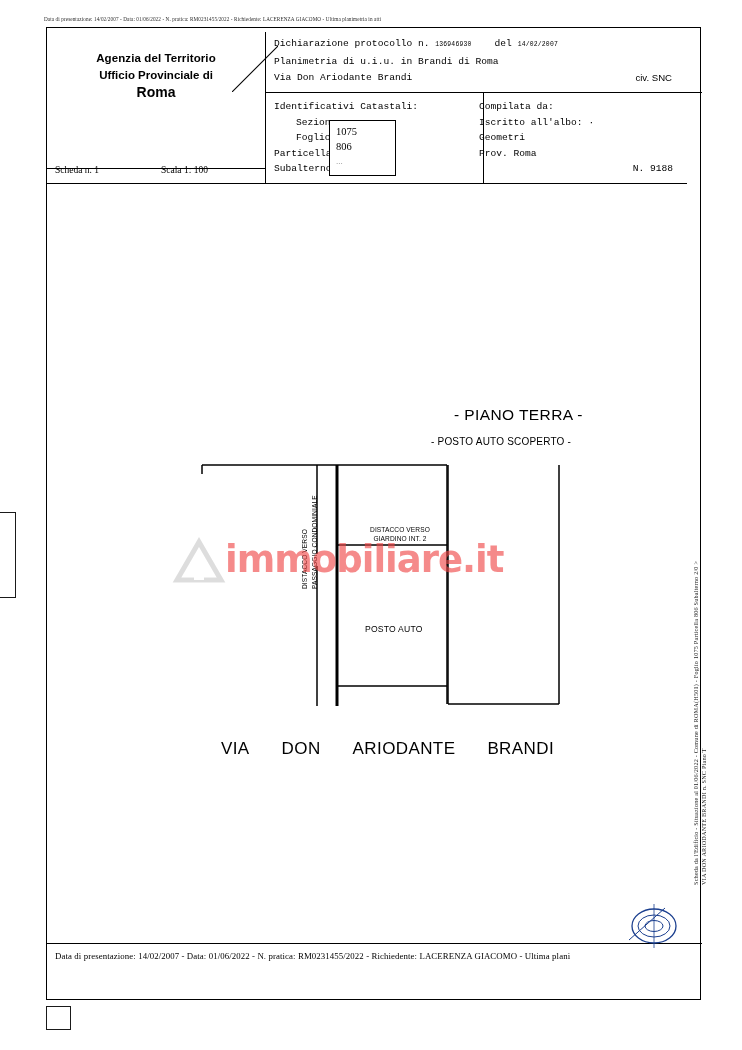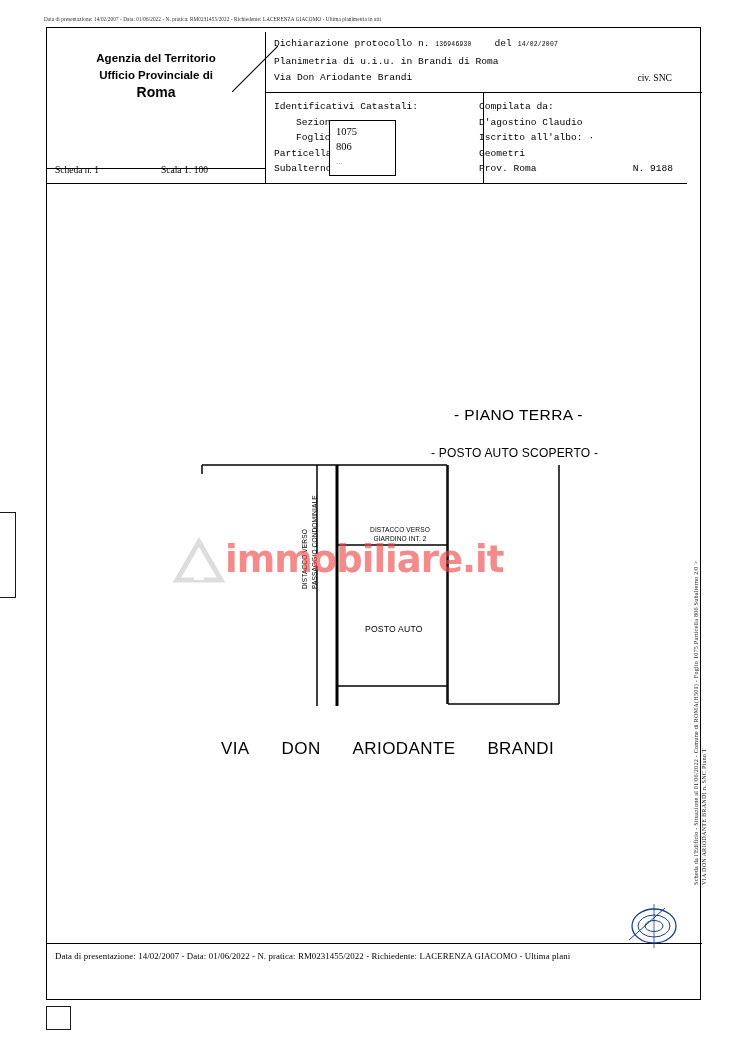--- a/index.html
+++ b/index.html
@@ -116,21 +116,21 @@
   }
   .hdr-right-top .ln { white-space: nowrap; position: relative; }
   .small-val {
     font-size: 6.4px;
     letter-spacing: .2px;
   }
   .civ {
     position: absolute;
     right: 30px;
     bottom: 6px;
-    font-family: Liberation Serif, serif;
+    font-family: Liberation Sans, sans-serif;
     font-size: 9.6px;
     margin-left: 12px;
   }
 
   
   .ident {
     position: absolute;
     left: 219px;
     top: 65px;
     width: 218px;
@@ -212,22 +212,22 @@
     position: absolute;
     left: 407px;
     top: 222px;
     font-size: 15.5px;
     letter-spacing: .4px;
     white-space: nowrap;
   }
   .plan-sub {
     position: absolute;
     left: 384px;
-    top: 262px;
-    font-size: 12px;
+    top: 252px;
+    font-size: 10px;
     letter-spacing: .2px;
     white-space: nowrap;
   }
 
   .street-name {
     position: absolute;
     left: 174px;
     top: 555px;
     font-size: 17px;
     letter-spacing: .4px;
@@ -402,21 +402,20 @@
       <div>
         <span class="lbl">Particella</span>
       </div>
       <div>
         <span class="lbl">Subalterno</span>
       </div>
     </div>
 
     <div class="compilata">
       <div>Compilata da:</div>
-      <div>D'agostino Claudio</div>
       <div>
         <span>Iscritto all'albo:</span>
         <span>·</span>
       </div>
       <div>Geometri</div>
       <div>Prov. Roma</div>
       <div class="nnum">N.  9188</div>
     </div>
 
     <div class="plan">

